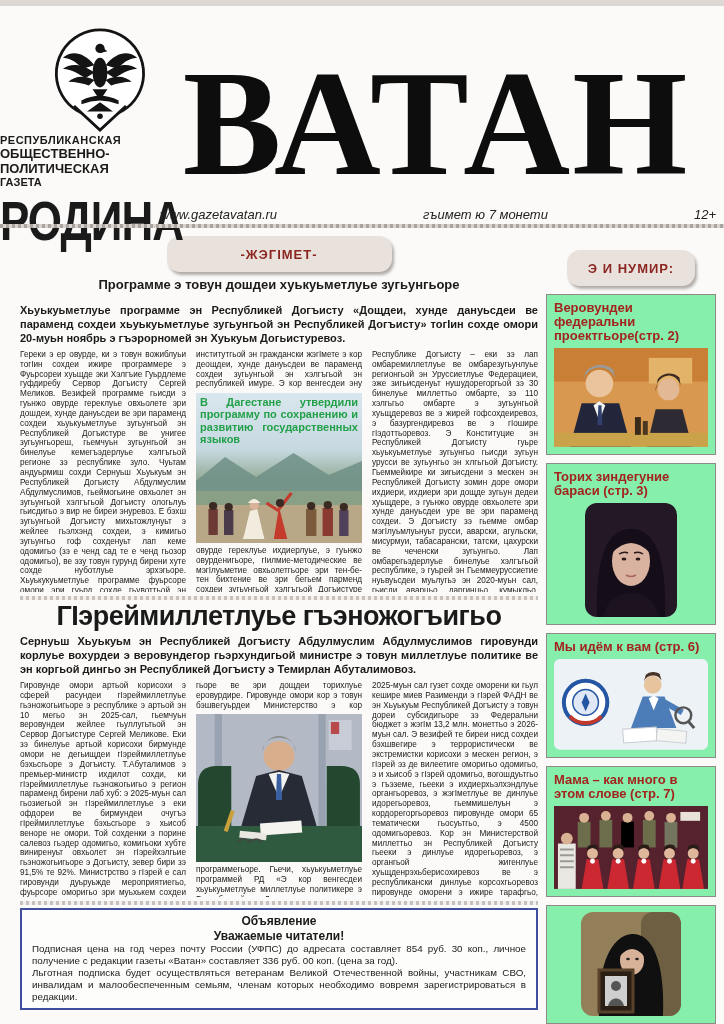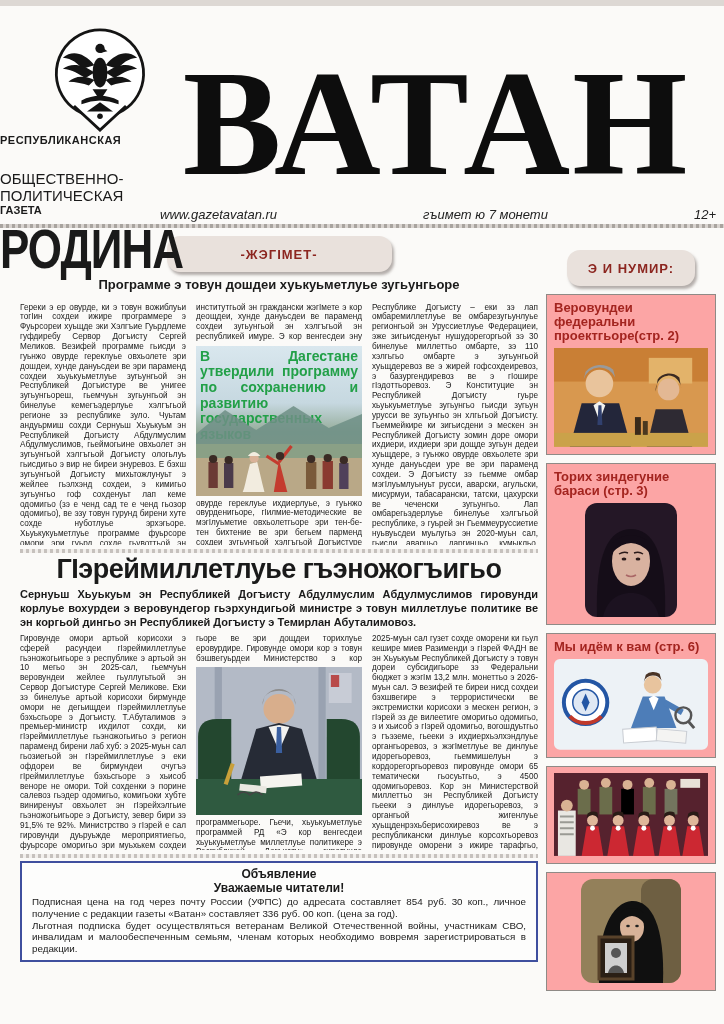--- a/index.html
+++ b/index.html
@@ -6,21 +6,21 @@
   html,body { width:724px; }
   body { font-family:"Liberation Sans", sans-serif; background:#efebe7; color:#1a1a1a; }
   .page { position:relative; width:724px; height:1024px; background:#fbfaf8; overflow:hidden; }
   .topstrip { height:6px; background:#ddd8d4; }
 
   
   .header { position:relative; height:222px; }
   .left-block { position:absolute; left:0; top:22px; width:200px; text-align:left; }
   .emblem { width:96px; height:104px; margin:0 auto; display:block; }
   .pub1 { font-size:11px; font-weight:bold; letter-spacing:.5px; margin-top:2px; }
-  .pub2 { font-size:15px; font-weight:normal;margin-top:24px; }
+  .pub2 { font-size:13px; font-weight:bold; }
   .pub3 { font-size:11px; font-weight:bold; }
   .rodina { font-size:44px; font-weight:bold; letter-spacing:-1px; transform:scaleY(1.25); transform-origin:top center; margin-top:2px; }
   .tagline { position:absolute; left:150px; top:26px; width:566px; text-align:center; font-size:19.5px; font-weight:bold; }
   .masthead { position:absolute; left:152px; top:38px; width:568px; text-align:center;
       font-family:"Liberation Serif", serif; font-weight:bold; font-size:148px; line-height:1.05;
       letter-spacing:2px; transform:scaleY(1.02); transform-origin:top center; color:#0d0d0d; }
   .dateline { position:absolute; left:160px; right:8px; top:201px; display:flex; justify-content:space-between;
       font-style:italic; font-size:13px; color:#222; }
   .head-rule { position:absolute; left:0; right:0; top:218px; height:4px;
       background:repeating-linear-gradient(90deg,#a9a49f 0 3px,#d8d3cf 3px 6px); }
@@ -43,34 +43,34 @@
   .cols1 { height:242px; }
   .cols2 { height:216px; }
   .col { flex:1; font-size:8.2px; line-height:1.2; text-align:justify; overflow:hidden; }
   .col-part { overflow:hidden; }
 
   .hatch { height:4px; margin:4px 0 3px; background:repeating-linear-gradient(90deg,#c6c1bd 0 3px,#f2efec 3px 6px); }
 
   
   .art-img { position:relative; width:100%; height:150px; margin:3px 0;
       background:linear-gradient(180deg,#d9e7ee 0%,#c6d8e0 38%,#93ab97 58%,#b1b795 72%,#bdac8c 100%); overflow:hidden; }
-  .art-img-caption { position:absolute; left:4px; top:3px; right:4px; color:#22a048; font-weight:bold; font-size:14px; line-height:1.12; }
+  .art-img-caption { position:absolute; left:4px; top:3px; right:4px; color:#22a048; font-weight:bold; font-size:11px; line-height:1.12; }
   .art-img svg { position:absolute; left:0; bottom:0; width:100%; height:96px; }
 
   
   .minister-photo { width:100%; height:148px; margin:3px 0; display:block; }
 
   
   .announce { border:2px solid #3f4f9e; background:#fdfdfc; padding:4px 10px 5px; margin-top:2px; }
   .ann-title { text-align:center; font-weight:bold; font-size:12px; line-height:1.2; }
   .ann-sub { text-align:center; font-weight:bold; font-size:12px; line-height:1.2; }
   .ann-p { font-size:9.8px; line-height:1.22; text-align:justify; }
 
   
-  .sb-box { border:1px solid #8f8a86; background:#fca5a5; padding:6px 7px 7px; margin-bottom:8px; }
+  .sb-box { border:1px solid #8f8a86; background:#86efac; padding:6px 7px 7px; margin-bottom:8px; }
   .sb-title { color:#a3241f; font-weight:bold; font-size:13px; line-height:1.08; margin-bottom:5px; }
   .sb-photo { display:block; width:100%; }
   .sb-photo-frame { display:block; margin:0 auto; }
 </style>
 </head>
 <body>
 
 <div class="page">
   <div class="topstrip"></div>
 
@@ -106,20 +106,21 @@
     </div>
     <div class="head-rule"></div>
   </div>
 
   <div class="main">
 
     <div class="content">
       <div class="pill">-ЖЭГIМЕТ-</div>
 
       <div class="headline1">Программе э товун дошдеи хуькуьметлуье зугьунгьоре</div>
+      <div class="lede">Хьуькуьметлуье программе эн Республикей Догъисту «Дощдеи, хунде дануьсдеи ве параменд сохдеи хьуькуьметлуье зугьунгьой эн Республикей Догъисту» тогIин сохде омори 20-муьн ноябрь э гъэрорномей эн Хуькуьм Догьистуревоз.</div>
 
       <div class="cols cols1">
         <div class="col">Гереки э ер овурде, ки э товун вожиблуьи тогIин сохдеи ижире программере э Фуьрсореи хуьщде эки Хэлгъие Гуьрдлеме гуфдиребу Сервор Догъисту Сергей Меликов. Везифей программе гьисди э гуьнжо овурде гереклуье овхьолете эри дошдеи, хунде дануьсдеи ве эри параменд сохдеи хьуькуьметлуье зугьунгьой эн Республикей Догъистуре ве унигее зугьунгьореш, гьемчуьн зугьунгьой эн бинелуье кемегъэдерлуье хэлгъгьой регионе зэ республике зуло. Чуьтам андуьрмиш сохди Сернуьш Хьуькуьм эн Республикей Догъисту Абдулмуслим Абдулмуслимов, гьеймогьине овхьолет эн зугьунгьой хэлгъгьой Догъисту ологьлуь гьисдигьо э вир не биреи энуревоз. Е бэхш зугьунгьой Догъисту михьтожлунуьт э жейлее гьэлхэнд сохдеи, э кимигьо зугьунгьо гоф сохденуьт лап кеме одомигьо (зэ е ченд сад те е ченд гьозор одомигьо), ве эзу товун гурунд бирени хуте сохде нуботлуье эрхэгьоре. Хьуькукуьметлуье программе фуьрсоре омори эри гуьрд сохде гьувоттьой эн органгьой хьуькуьметлуье хьуькуьме, эн жигенлуье хуьщденрэхьберисохире ве соводлуье идорегьоре,</div>
         <div class="col">
           <div class="col-part" style="height:40px;">институтгьой эн граждански жэгIмете э кор деощдеи, хунде дануьсдеи ве параменд сохдеи зугьунгьой эн хэлгъгьой эн республикей имуре. Э кор венгесдеи эну кумеки мисоху э гуьнжо</div>
           <div class="art-img">
             <div class="art-img-caption">В Дагестане утвердили программу по сохранению и развитию государственных языков</div>
             <svg viewBox="0 0 160 96" preserveAspectRatio="none">
               <path d="M0 34 L28 10 L58 30 L94 6 L128 28 L160 14 L160 52 L0 52 Z" fill="#6f8f86" opacity="0.85"></path>
               <rect x="0" y="44" width="160" height="18" fill="#8aa086"></rect>
@@ -244,20 +245,21 @@
           <path d="M96 40 L101 37 L106 40 L101 52 Z" fill="#ffffff"></path>
           <path d="M112 44 L130 54" stroke="#4d7db8" stroke-width="6"></path>
           <circle cx="131" cy="57" r="8" fill="none" stroke="#555" stroke-width="2.5"></circle>
           <path d="M136 63 L142 70" stroke="#555" stroke-width="3"></path>
           <rect x="70" y="70" width="34" height="14" fill="#ffffff" stroke="#c8ccd2" transform="rotate(-4 87 77)"></rect>
           <rect x="104" y="72" width="30" height="12" fill="#f4f4f2" stroke="#c8ccd2" transform="rotate(5 119 78)"></rect>
         </svg>
       </div>
 
       <div class="sb-box">
+        <div class="sb-title">Мама – как много в этом слове (стр. 7)</div>
         <svg class="sb-photo" viewBox="0 0 156 84" preserveAspectRatio="none">
           <rect width="156" height="84" fill="#56222e"></rect>
           <rect x="128" y="6" width="20" height="9" fill="#e8e2d8"></rect>
           <g>
             <rect x="24" y="16" width="13" height="26" fill="#6b6d4b"></rect>
               <circle cx="30.5" cy="12" r="5" fill="#d9b293"></circle>
             <rect x="46" y="14" width="13" height="28" fill="#6b6d4b"></rect>
               <circle cx="52.5" cy="10" r="5" fill="#d9b293"></circle>
             <rect x="68" y="16" width="13" height="26" fill="#73755０" .replace=""></rect>
               <circle cx="74.5" cy="12" r="5" fill="#d9b293"></circle>

